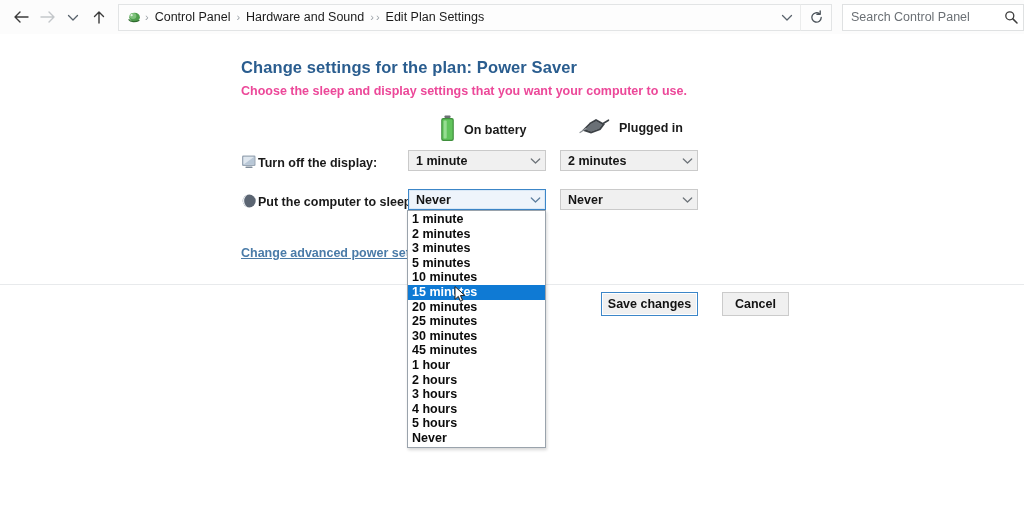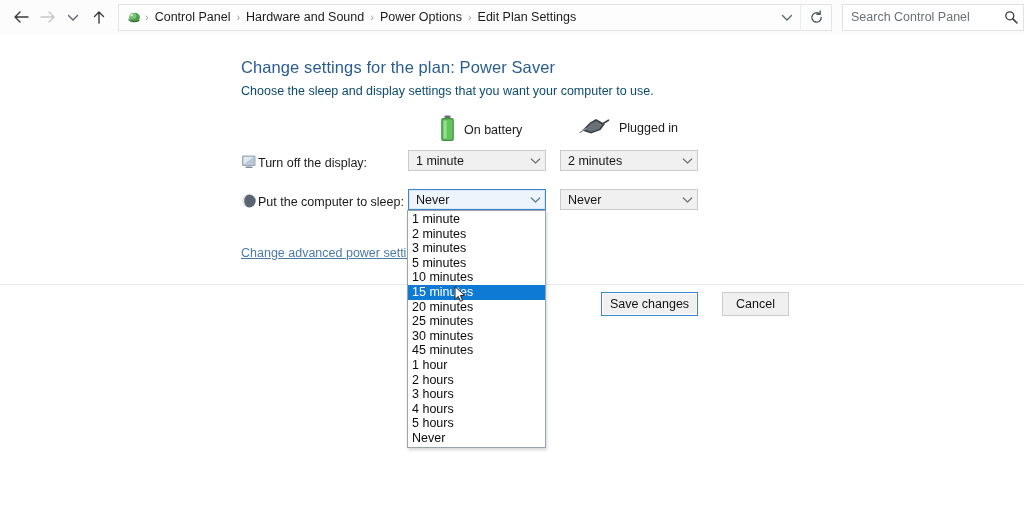--- a/index.html
+++ b/index.html
@@ -102,35 +102,36 @@
     display: flex; align-items: center; justify-content: center;
     flex: none;
   }
 
   
   .content {
     position: absolute;
     left: 0; top: 34px;
     width: 1024px; height: 477px;
     background: #ffffff;
+    font-weight: bold;
   }
 
   .page-title {
     position: absolute;
     left: 241px; top: 24px;
     font-size: 16.5px;
     color: #2a5d8f;
     letter-spacing: 0.1px;
     white-space: nowrap;
   }
   .page-sub {
     position: absolute;
     left: 241px; top: 50px;
     font-size: 12.5px;
-    color: #0c4a6e;
+    color: #ec4899;
     white-space: nowrap;
   }
 
   
   .col-head {
     position: absolute;
     display: flex;
     align-items: center;
     gap: 9px;
     top: 81px;
@@ -298,21 +299,20 @@
         <ellipse cx="7.0" cy="6.0" rx="3.4" ry="2.9" fill="#7fc37c"></ellipse>
         <path d="M2.6 9.4 C4.4 12 9.4 12.6 13.4 10.2" stroke="#2f6b2e" stroke-width="1.2" fill="none"></path>
         <circle cx="5.6" cy="5.2" r="1.1" fill="#e8f4e7"></circle>
       </svg>
     </div>
     <span class="crumb-sep">›</span>
     <span class="crumb">Control Panel</span>
     <span class="crumb-sep">›</span>
     <span class="crumb">Hardware and Sound</span>
     <span class="crumb-sep">›</span>
-    <span class="crumb">Power Options</span>
     <span class="crumb-sep">›</span>
     <span class="crumb">Edit Plan Settings</span>
     <span class="crumb-spacer"></span>
     <span class="crumb-chevron">
       <svg width="12" height="9" viewBox="0 0 12 9">
         <path d="M1.5 2.5 L6 7 L10.5 2.5" stroke="#5b646d" stroke-width="1.3" fill="none" stroke-linecap="round" stroke-linejoin="round"></path>
       </svg>
     </span>
   </div>
 

